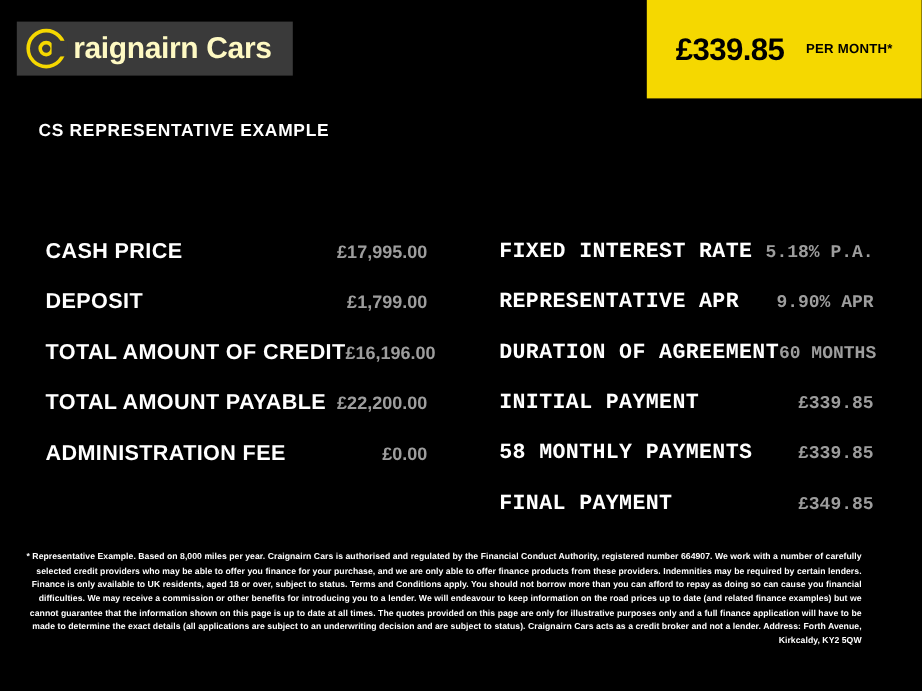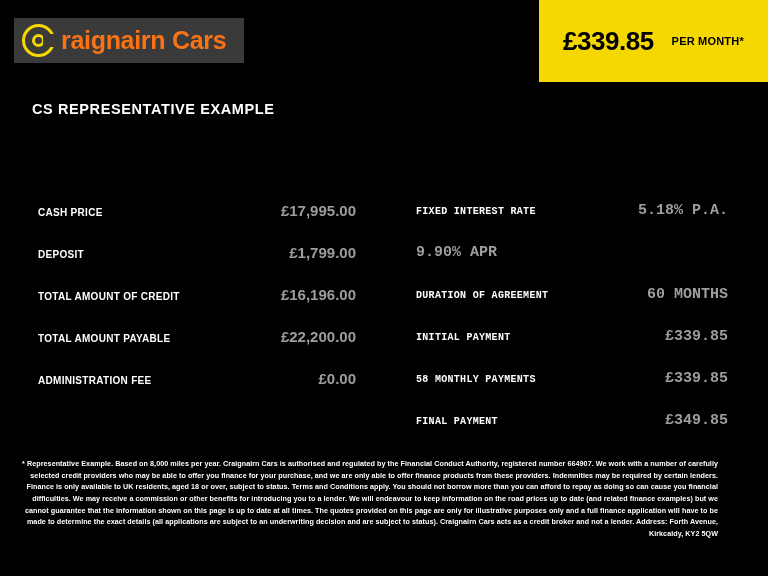--- a/index.html
+++ b/index.html
@@ -57,21 +57,21 @@
     left: 7px;
     top: 7px;
     width: 13px;
     height: 13px;
     border: 3px solid #f5d800;
     border-radius: 50%;
   }
   .logo-text {
     font-size: 25px;
     font-weight: bold;
-    color: #f97316;
+    color: #fef9c3;
     letter-spacing: -0.3px;
     white-space: nowrap;
   }
 
   .price-block {
     position: absolute;
     right: 0;
     top: 0;
     width: 229px;
     height: 82px;
@@ -119,21 +119,21 @@
   .col.left { padding-left: 38px; padding-right: 28px; }
   .col.right { padding-left: 32px; padding-right: 40px; font-family: Liberation Mono, monospace; }
 
   .row {
     display: flex;
     justify-content: space-between;
     align-items: baseline;
     height: 42px;
   }
   .row .lbl {
-    font-size: 10px;
+    font-size: 18px;
     font-weight: bold;
     letter-spacing: 0.3px;
     color: #ffffff;
     white-space: nowrap;
   }
   .row .val {
     font-size: 15px;
     font-weight: bold;
     color: #9d9d9d;
     white-space: nowrap;
@@ -195,20 +195,21 @@
       <span class="val">£0.00</span>
     </div>
   </div>
 
   <div class="col right">
     <div class="row">
       <span class="lbl">FIXED INTEREST RATE</span>
       <span class="val">5.18% P.A.</span>
     </div>
     <div class="row">
+      <span class="lbl">REPRESENTATIVE APR</span>
       <span class="val">9.90% APR</span>
     </div>
     <div class="row">
       <span class="lbl">DURATION OF AGREEMENT</span>
       <span class="val">60 MONTHS</span>
     </div>
     <div class="row">
       <span class="lbl">INITIAL PAYMENT</span>
       <span class="val">£339.85</span>
     </div>

